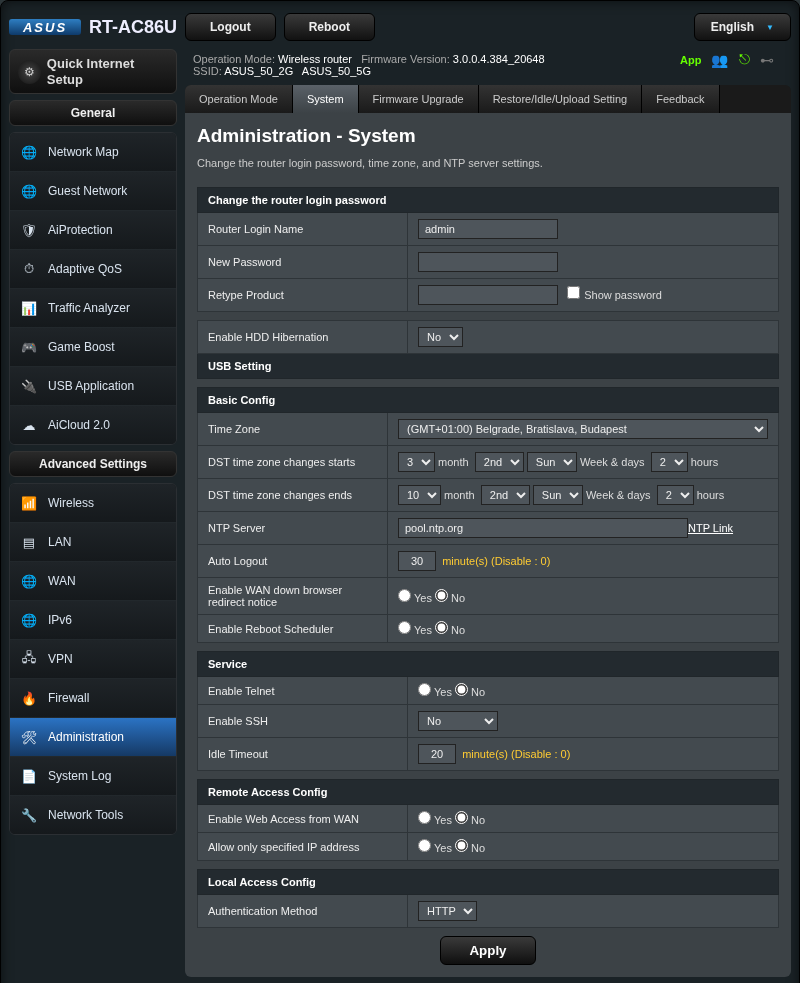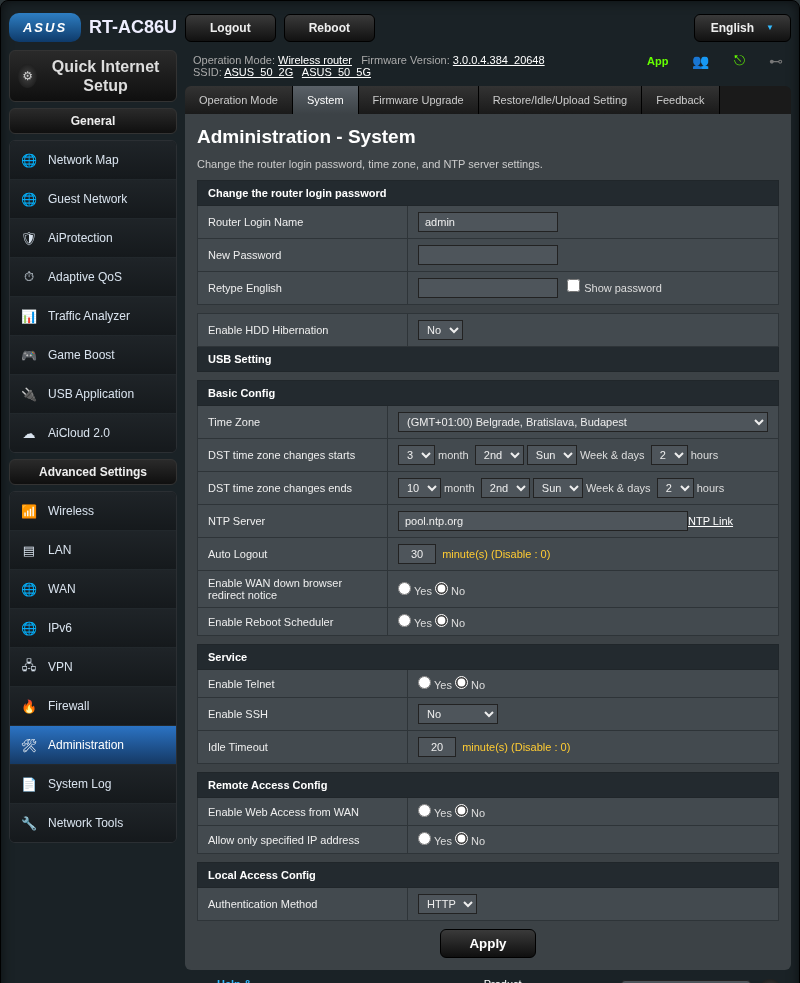--- a/index.html
+++ b/index.html
@@ -1,49 +1,49 @@
 <!DOCTYPE html>
 <html><head>
 <meta charset="utf-8">
 <style>
   * { box-sizing: border-box; margin: 0; padding: 0; }
   body { background: #2c3538; font-family: Arial, sans-serif; font-size: 12px; color: #ccc; }
   .outer { width: 800px; margin: 0 auto; background: #1a2226; padding: 8px; border-radius: 8px; border: 1px solid #000; box-shadow: 0 0 12px rgba(0,0,0,0.6) inset; }
   .topbar { display: flex; align-items: center; gap: 8px; padding: 4px 0 8px 0; }
-  .asus-logo { width: 72px; height: 29px; background: linear-gradient(#2e7ec2,#0e3a6a); border-radius: 10px; display: flex; align-items: center; justify-content: center; color: #fff; font-style: italic; font-weight: bold; letter-spacing: 2px; font-size: 13px; }
+  .asus-logo { width: 72px; height: 16px; background: linear-gradient(#2e7ec2,#0e3a6a); border-radius: 3px; display: flex; align-items: center; justify-content: center; color: #fff; font-style: italic; font-weight: bold; letter-spacing: 2px; font-size: 13px; }
   .model { color: #eef; font-size: 18px; font-weight: bold; }
   .topbtns { display: flex; gap: 8px; }
   .tbtn { background: linear-gradient(#3a3a3a,#111); border: 1px solid #000; border-radius: 6px; padding: 6px 24px; color: #eee; cursor: pointer; font-size: 12px; font-weight:bold;}
   .lang { margin-left: auto; background: linear-gradient(#3a3a3a,#111); border: 1px solid #000; border-radius: 6px; padding: 6px 16px; color: #eee; cursor: pointer; display:flex; align-items:center; gap:12px; font-weight:bold;}
   .lang::after { content:"▼"; font-size:8px; color:#3bf;}
   .columns { display: flex; gap: 8px; }
   .sidebar { width: 168px; display: flex; flex-direction: column; gap: 6px; }
   .qis { background: linear-gradient(#2a2a2a,#0f0f0f); border: 1px solid #333; border-radius: 6px; padding: 6px 8px; display: flex; gap: 6px; align-items:center; cursor:pointer;}
   .qis .icon { width: 24px; height: 24px; border-radius: 50%; background: radial-gradient(#444,#111); display:flex;align-items:center;justify-content:center;font-size:12px;color:#ccc;}
-  .qis .txt { color:#ddd; font-weight:bold; font-size:16px; line-height:1.2;text-align:center;}
+  .qis .txt { color:#ddd; font-weight:bold; font-size:13px; line-height:1.2;}
   .sechead { background: linear-gradient(#2a2a2a,#0f0f0f); border: 1px solid #333; border-radius: 6px; text-align: center; padding: 5px; font-weight: bold; color: #eee; font-size:12px;}
   .menu { background: #101417; border: 1px solid #2b2f33; border-radius: 6px; overflow: hidden; }
   .menu .item { display: flex; align-items: center; gap: 8px; padding: 8px; border-bottom: 1px solid #22282c; cursor: pointer; color:#d9e3ee; background: linear-gradient(#1f2428,#15191c);}
   .menu .item:last-child { border-bottom: none; }
   .menu .item.sel { background: linear-gradient(#2b73c4,#153965); color:#fff;}
   .micon { width: 22px; height: 22px; border-radius: 4px; display:flex;align-items:center;justify-content:center;font-size:13px;}
   .main { flex: 1; min-width: 0; }
   .status { padding: 4px 8px; font-size: 11px; color:#ccc; position:relative;}
-  .status a { color:#fff; text-decoration:underline;}
+  .status a { color:#fff; }
   .slb { color:#aaa;}
-  .approw { position:absolute; right:8px; top:2px; display:flex; gap:24px; align-items:center; font-size:14px;}
+  .approw { position:absolute; right:17px; top:2px; display:flex; gap:10px; align-items:center; font-size:14px;}
   .approw .app { color:#6f0; font-size:11px; font-weight:bold;}
   .approw span { color:#777;}
   .approw span.on { color:#6f0;}
   .tabs { display: flex; background: #1a1a1a; border-radius: 6px 6px 0 0; overflow:hidden; margin-top:4px;}
   .tab { padding: 8px 14px; color: #ccc; font-size: 11px; border-right: 1px solid #000; cursor:pointer; background: linear-gradient(#333,#1a1a1a);}
   .tab.active { background: linear-gradient(#5a6168,#3c4246); color:#fff;}
   .panel { background: #3c4246; border-radius: 0 0 6px 6px; padding: 12px; }
   .panel h2 { color:#fff; font-size:19px; margin-bottom:10px;}
-  .desc { color:#ccc; font-size:11px; margin-bottom:10px;}
+  .desc { color:#ccc; font-size:11px; margin-bottom:18px;}
   .tbl { width: 100%; border-collapse: collapse; margin-bottom: 8px; border:1px solid #222;}
   .tbl th { background: #232a2f; color:#fff; text-align:left; padding:6px 10px; font-size:11px; border:1px solid #20262a; font-weight:bold;}
   .tbl td { background: #434a4f; padding:6px 10px; font-size:11px; border:1px solid #2e3438; vertical-align:middle; color:#ddd;}
   .tbl td.lab { width: 210px; color:#eee; text-decoration: underline dotted transparent;}
   .tinput { background:#4e555b; border:1px solid #222; color:#eee; padding:3px 6px; width:140px; font-size:11px;}
   .tinput.wide { width: 290px;}
   .tinput.small { width: 38px; text-align:center;}
   select { background:#4e555b; border:1px solid #222; color:#eee; padding:2px 4px; font-size:11px;}
   .radio { accent-color:#fff; margin-right:3px;}
   .hint { color:#fc3; font-size:11px;}
@@ -191,21 +191,21 @@
               </tr>
           <tr>
                 <td class="lab">Router Login Name</td>
               <td><input class="tinput" value="admin" style=""></td>
               </tr>
           <tr>
                 <td class="lab">New Password</td>
               <td><input class="tinput" type="password" style=""></td>
               </tr>
           <tr>
-                <td class="lab">Retype English</td>
+                <td class="lab">Retype Product</td>
               <td><input class="tinput" type="password" style=""> &nbsp;&nbsp;<input type="checkbox" class="chk" style=""><span>Show password</span></td>
               </tr>
         </tbody>
           </table>
 
         <table class="tbl">
           <tbody>
               <tr>
                 <td class="lab">Enable HDD Hibernation</td>
               <td><select><option>No</option></select></td>

